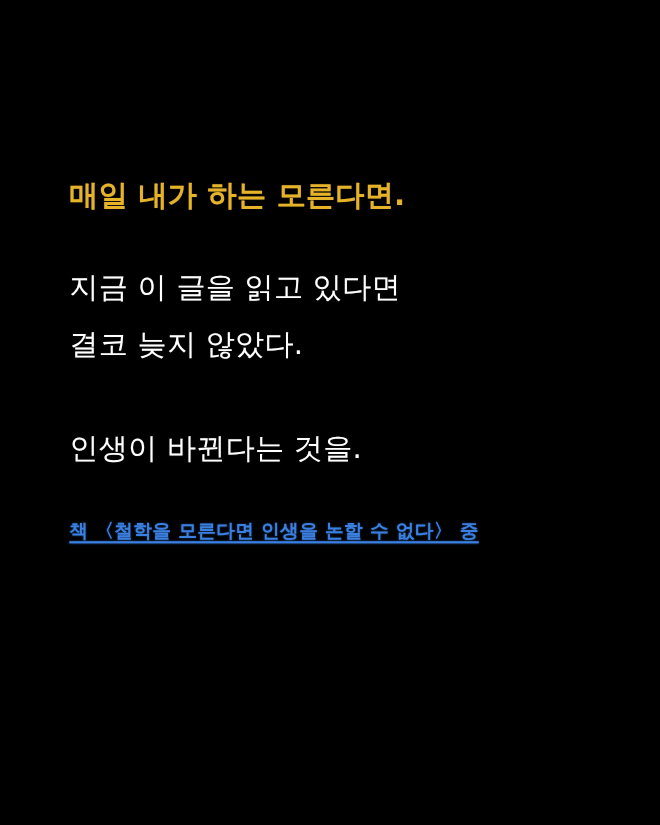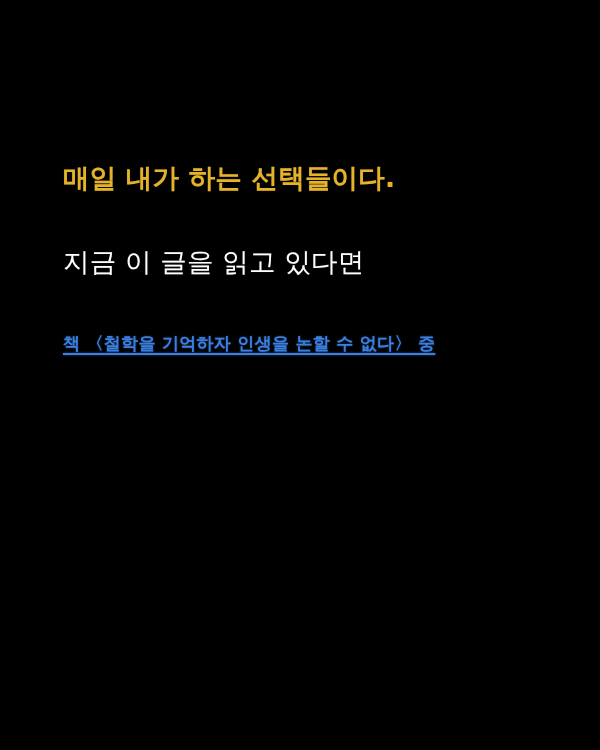--- a/index.html
+++ b/index.html
@@ -86,29 +86,31 @@
   }
 </style>
 </head>
 <body>
 
 <div class="card">
 
   <div class="quote-body">
 
     <div class="para para-highlight">
-      <span class="line">매일 내가 하는 선택들이다.</span>
+      <span class="line">매일 내가 하는 모른다면.</span>
     </div>
 
     <div class="para para-body">
       <span class="line">지금 이 글을 읽고 있다면</span>
+      <span class="line">결코 늦지 않았다.</span>
     </div>
 
     <div class="para para-body last">
+      <span class="line">인생이 바뀐다는 것을.</span>
     </div>
 
     <div>
-      <span class="citation">책 〈철학을 기억하자 인생을 논할 수 없다〉 중</span>
+      <span class="citation">책 〈철학을 모른다면 인생을 논할 수 없다〉 중</span>
     </div>
 
   </div>
 
 </div>
 
 </body></html>

